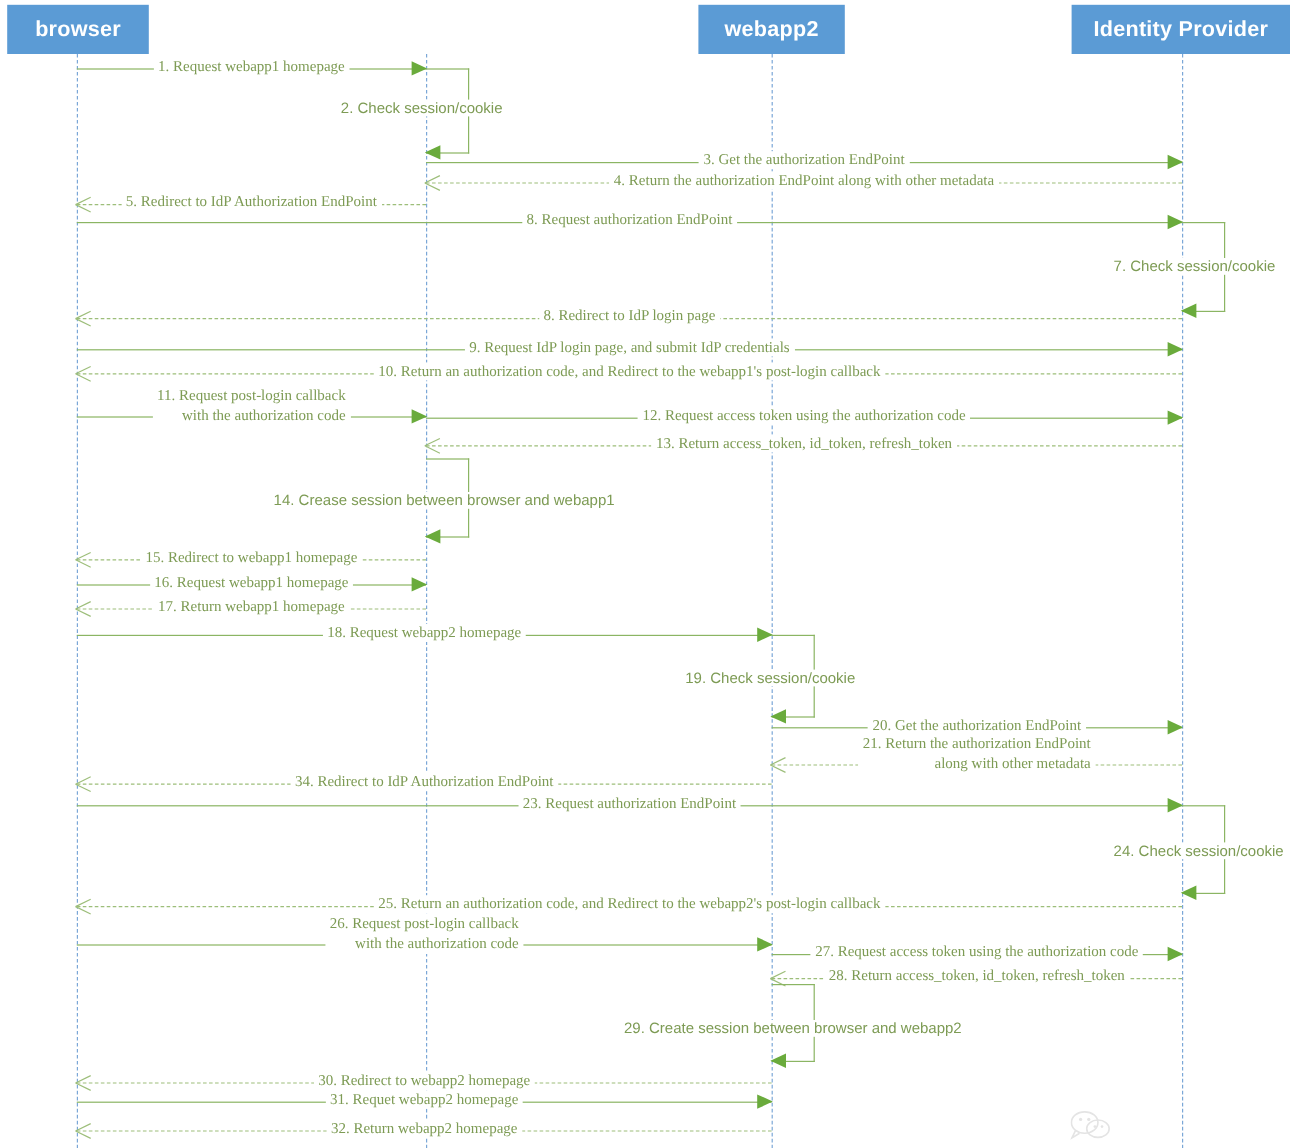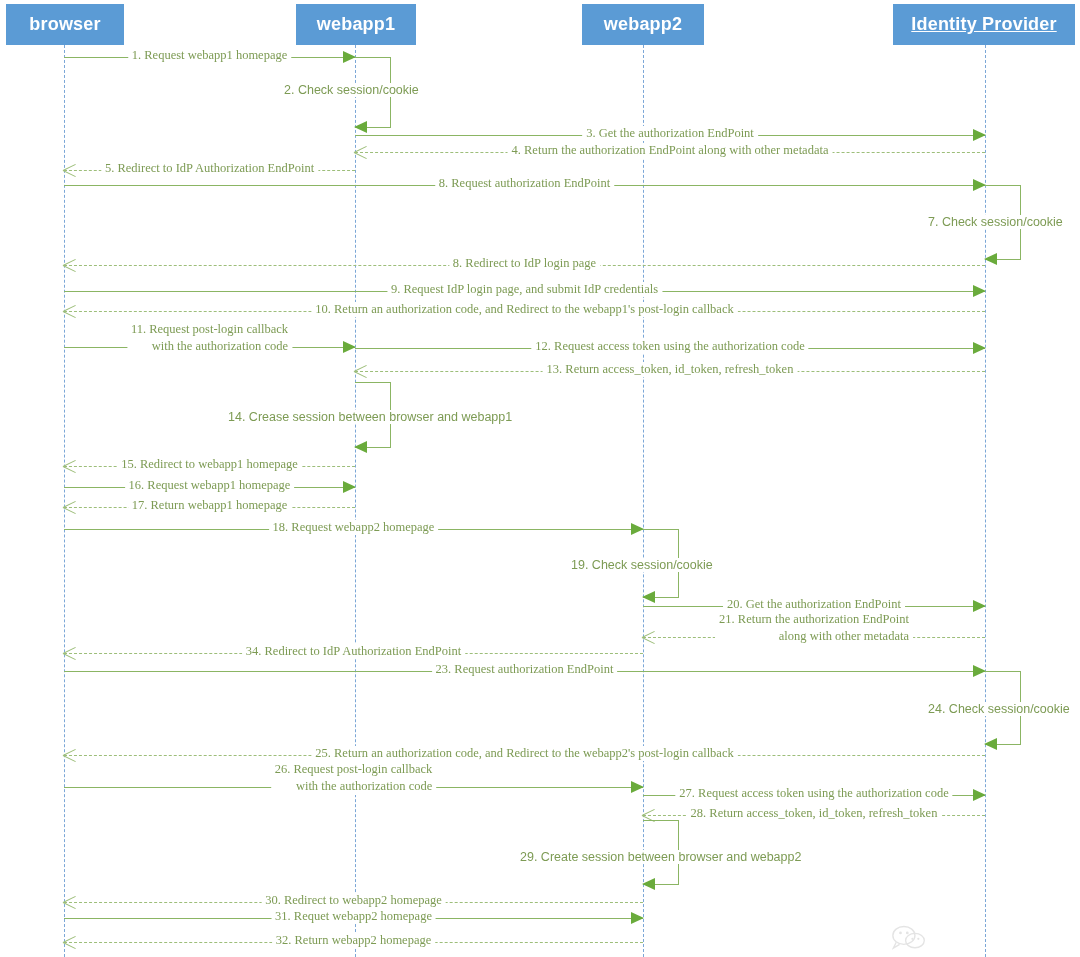--- a/index.html
+++ b/index.html
@@ -145,27 +145,24 @@
   .wm-icon { width: 34px; height: 26px; display:block; }
 </style>
 </head>
 <body>
 
 <div id="canvas">
 
   <div class="participant" style="left:6px;width:118px;">
     <span>browser</span>
   </div>
-  <div class="participant" style="left:296px;width:120px;">
-    <span>webapp1</span>
-  </div>
   <div class="participant" style="left:582px;width:122px;">
     <span>webapp2</span>
   </div>
-  <div class="participant" style="left:893px;width:182px;text-decoration:underline;">
+  <div class="participant" style="left:893px;width:182px;">
     <span>Identity Provider</span>
   </div>
 
   <div class="lifeline" style="left:64px;"></div>
   <div class="lifeline" style="left:355px;"></div>
   <div class="lifeline" style="left:643px;"></div>
   <div class="lifeline" style="left:985px;"></div>
 
   <div id="messages-layer">
       <div class="msg right" style="left: 64px; width: 291px; top: 57px;">

